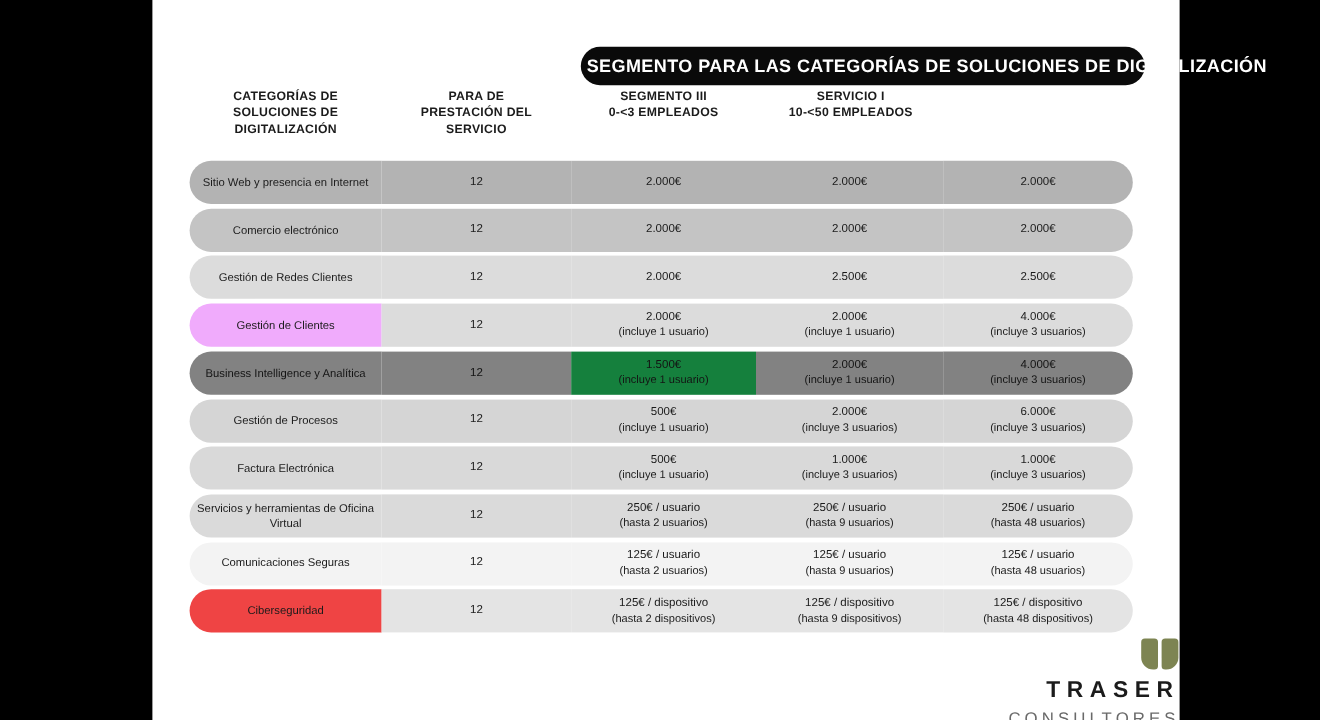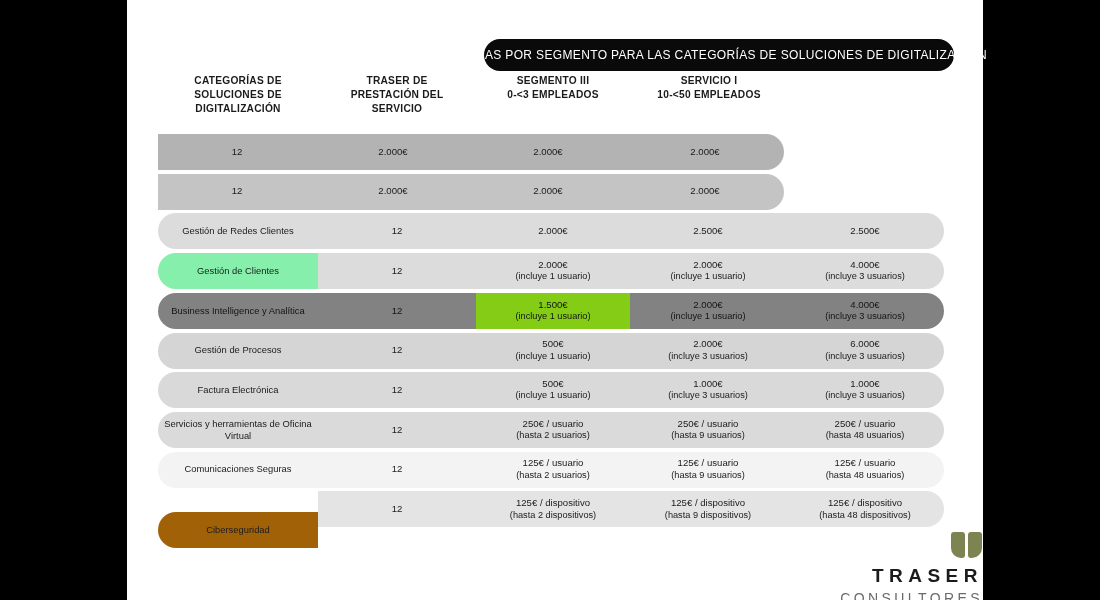--- a/index.html
+++ b/index.html
@@ -25,22 +25,22 @@
   #title-pill {
     position: absolute;
     left: 357px; top: 39px;
     width: 470px; height: 32px;
     background: #0a0a0a;
     border-radius: 16px;
     display: flex; align-items: center; justify-content: center;
   }
   #title-pill span {
     color: #ffffff;
-    font-size: 12px;
-    font-weight: normal;
+    font-size: 15px;
+    font-weight: bold;
     letter-spacing: 0.35px;
     white-space: nowrap;
     text-align: center;
   }
 
   
   .grid-row {
     position: absolute;
     left: 31px;
     width: 794px;
@@ -123,50 +123,56 @@
       <span>AYUDAS POR SEGMENTO PARA LAS CATEGORÍAS DE SOLUCIONES DE DIGITALIZACIÓN</span>
     </div>
 
     <div class="grid-row" id="header-row">
         <div class="cell c-cat">
           <div>CATEGORÍAS DE</div>
           <div>SOLUCIONES DE</div>
           <div>DIGITALIZACIÓN</div>
         </div>
         <div class="cell c-mes">
-          <div>TRASER DE</div>
+          <div>PARA DE</div>
           <div>PRESTACIÓN DEL</div>
           <div>SERVICIO</div>
         </div>
         <div class="cell c-s3">
           <div>SEGMENTO III</div>
           <div>0-&lt;3 EMPLEADOS</div>
         </div>
         <div class="cell c-s1">
           <div>SERVICIO I</div>
           <div>10-&lt;50 EMPLEADOS</div>
         </div>
       </div>
 
     <div id="table-body">
         <div class="grid-row body-row" style="top: 134px;">
+          <div class="cell c-cat" style="background: rgb(179, 179, 179);">
+            <div>Sitio Web y presencia en Internet</div>
+          </div>
           <div class="cell c-mes" style="background: rgb(179, 179, 179);">
             <div>12</div>
           </div>
           <div class="cell c-s3" style="background: rgb(179, 179, 179);">
             <div>2.000€</div>
           </div>
           <div class="cell c-s2" style="background: rgb(179, 179, 179);">
             <div>2.000€</div>
           </div>
           <div class="cell c-s1" style="background: rgb(179, 179, 179);">
             <div>2.000€</div>
           </div>
         </div>
         <div class="grid-row body-row" style="top: 173.7px;">
+          <div class="cell c-cat" style="background: rgb(196, 196, 196);">
+            <div>Comercio electrónico</div>
+          </div>
           <div class="cell c-mes" style="background: rgb(196, 196, 196);">
             <div>12</div>
           </div>
           <div class="cell c-s3" style="background: rgb(196, 196, 196);">
             <div>2.000€</div>
           </div>
           <div class="cell c-s2" style="background: rgb(196, 196, 196);">
             <div>2.000€</div>
           </div>
           <div class="cell c-s1" style="background: rgb(196, 196, 196);">
@@ -184,21 +190,21 @@
             <div>2.000€</div>
           </div>
           <div class="cell c-s2" style="background: rgb(220, 220, 220);">
             <div>2.500€</div>
           </div>
           <div class="cell c-s1" style="background: rgb(220, 220, 220);">
             <div>2.500€</div>
           </div>
         </div>
         <div class="grid-row body-row" style="top: 253.1px;">
-          <div class="cell c-cat" style="background: #86efac;">
+          <div class="cell c-cat" style="background: #f0abfc;">
             <div>Gestión de Clientes</div>
           </div>
           <div class="cell c-mes" style="background: rgb(220, 220, 220);">
             <div>12</div>
           </div>
           <div class="cell c-s3" style="background: rgb(220, 220, 220);">
             <div>2.000€</div>
             <div class="sub">(incluye 1 usuario)</div>
           </div>
           <div class="cell c-s2" style="background: rgb(220, 220, 220);">
@@ -210,21 +216,21 @@
             <div class="sub">(incluye 3 usuarios)</div>
           </div>
         </div>
         <div class="grid-row body-row" style="top: 292.8px;">
           <div class="cell c-cat" style="background: rgb(130, 130, 130); color: rgb(20, 20, 20);">
             <div>Business Intelligence y Analítica</div>
           </div>
           <div class="cell c-mes" style="background: rgb(130, 130, 130); color: rgb(20, 20, 20);">
             <div>12</div>
           </div>
-          <div class="cell c-s3" style="background: #84cc16; color: rgb(20, 20, 20);">
+          <div class="cell c-s3" style="background: #15803d; color: rgb(20, 20, 20);">
             <div>1.500€</div>
             <div class="sub">(incluye 1 usuario)</div>
           </div>
           <div class="cell c-s2" style="background: rgb(130, 130, 130); color: rgb(20, 20, 20);">
             <div>2.000€</div>
             <div class="sub">(incluye 1 usuario)</div>
           </div>
           <div class="cell c-s1" style="background: rgb(130, 130, 130); color: rgb(20, 20, 20);">
             <div>4.000€</div>
             <div class="sub">(incluye 3 usuarios)</div>
@@ -304,21 +310,21 @@
           <div class="cell c-s2" style="background: rgb(243, 243, 243);">
             <div>125€ / usuario</div>
             <div class="sub">(hasta 9 usuarios)</div>
           </div>
           <div class="cell c-s1" style="background: rgb(243, 243, 243);">
             <div>125€ / usuario</div>
             <div class="sub">(hasta 48 usuarios)</div>
           </div>
         </div>
         <div class="grid-row body-row" style="top: 491.3px;">
-          <div class="cell c-cat" style="background: #a16207; margin-top: 21px;">
+          <div class="cell c-cat" style="background: #ef4444;">
             <div>Ciberseguridad</div>
           </div>
           <div class="cell c-mes" style="background: rgb(228, 228, 228);">
             <div>12</div>
           </div>
           <div class="cell c-s3" style="background: rgb(228, 228, 228);">
             <div>125€ / dispositivo</div>
             <div class="sub">(hasta 2 dispositivos)</div>
           </div>
           <div class="cell c-s2" style="background: rgb(228, 228, 228);">

